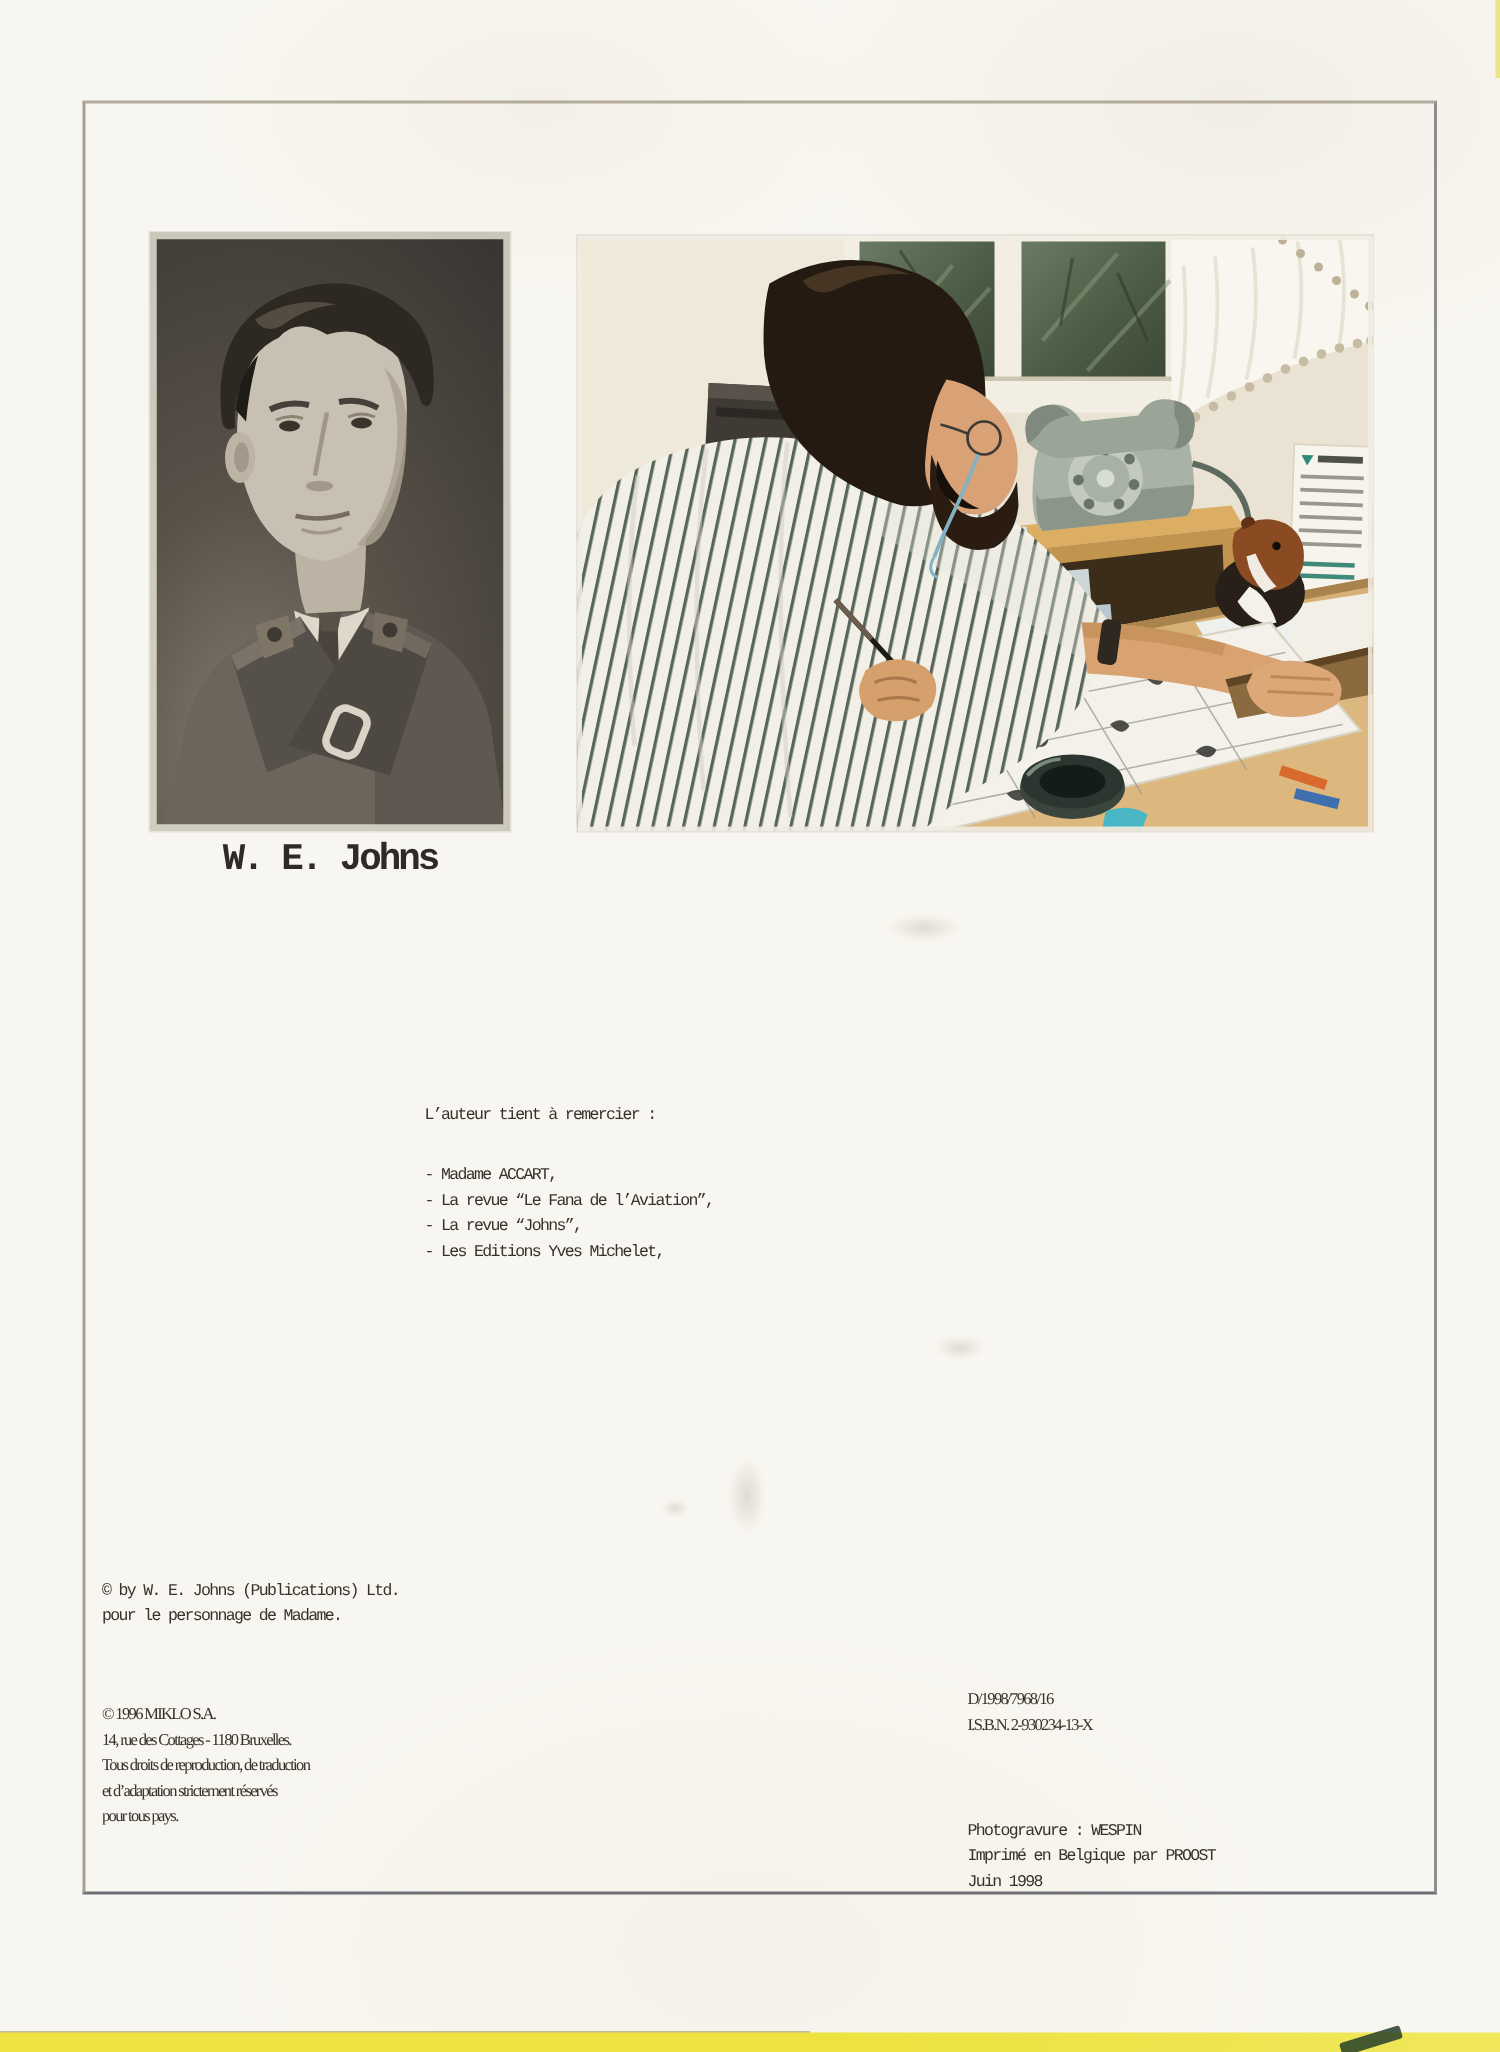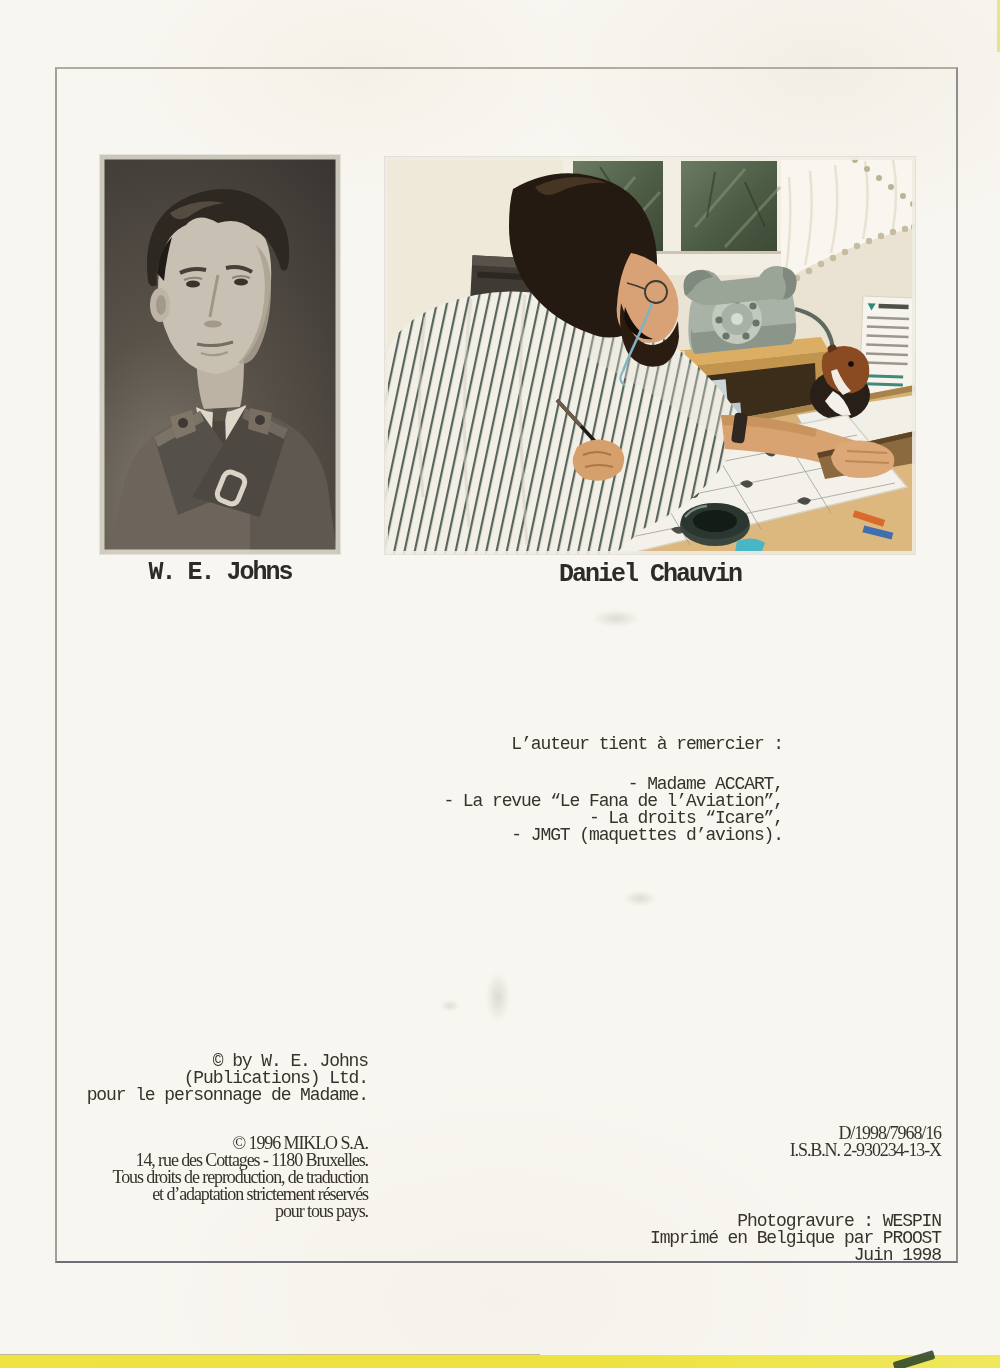--- a/index.html
+++ b/index.html
@@ -31,21 +31,21 @@
   .photo-left{left:100px;top:155px;width:240px;height:399px;}
   .photo-right{left:385px;top:157px;width:530px;height:397px;}
 
   .caption{
     position:absolute;text-align:center;font-size:25px;font-weight:600;
     letter-spacing:-2px;color:#2e2a26;white-space:nowrap;
   }
   .caption-left{left:100px;top:558px;width:240px;}
   .caption-right{left:385px;top:560px;width:530px;}
 
-  .tw{font-size:18px;letter-spacing:-1.1px;line-height:17px;text-align:right;position:absolute;}
+  .tw{font-size:11px;letter-spacing:-1.1px;line-height:17px;text-align:left;position:absolute;}
   .ack{left:283px;top:736px;width:500px;}
   .ack .intro{margin-bottom:23px;}
   .biggles{left:68px;top:1053px;width:300px;}
   .publisher{left:68px;top:1135px;width:300px;font-family:Liberation Serif, serif;}
   .legal{left:645px;top:1125px;width:296px;font-family:Liberation Serif, serif;}
   .printing{left:645px;top:1170px;width:296px;margin-top:43px;}
 
   .edge-bottom{
     position:absolute;left:0;top:1355px;width:1000px;height:13px;
     background:linear-gradient(90deg,#efe342 0%,var(--edge-yellow) 55%,#f0e75c 100%);
@@ -311,28 +311,27 @@
 
       <rect x="468" y="358" width="32" height="7" fill="#d86a2e" transform="rotate(18 484 361)"></rect>
       <rect x="478" y="372" width="30" height="7" fill="#3f6fae" transform="rotate(14 493 375)"></rect>
       <path d="M352,384 q16,-6 28,2 l-4,11 l-26,-2 z" fill="#49b6c6"></path>
 
       <rect x="1.5" y="1.5" width="527" height="394" fill="none" stroke="#efece1" stroke-width="3" opacity="0.9"></rect>
     </svg>
   </div>
 
   <div class="caption caption-left">W. E. Johns</div>
-  <div class="caption caption-right">Daniel Chauvin</div>
 
   <div class="tw ack">
     <div class="intro">L’auteur tient à remercier :</div>
     <div>- Madame ACCART,</div>
     <div>- La revue “Le Fana de l’Aviation”,</div>
-    <div>- La droits “Icare”,</div>
-    <div>- JMGT (maquettes d’avions).</div>
+    <div>- La revue “Johns”,</div>
+    <div>- Les Editions Yves Michelet,</div>
   </div>
 
   <div class="tw biggles">
     <div>© by W. E. Johns (Publications) Ltd.</div>
     <div>pour le personnage de Madame.</div>
   </div>
 
   <div class="tw publisher">
     <div>© 1996 MIKLO S.A.</div>
     <div>14, rue des Cottages - 1180 Bruxelles.</div>

